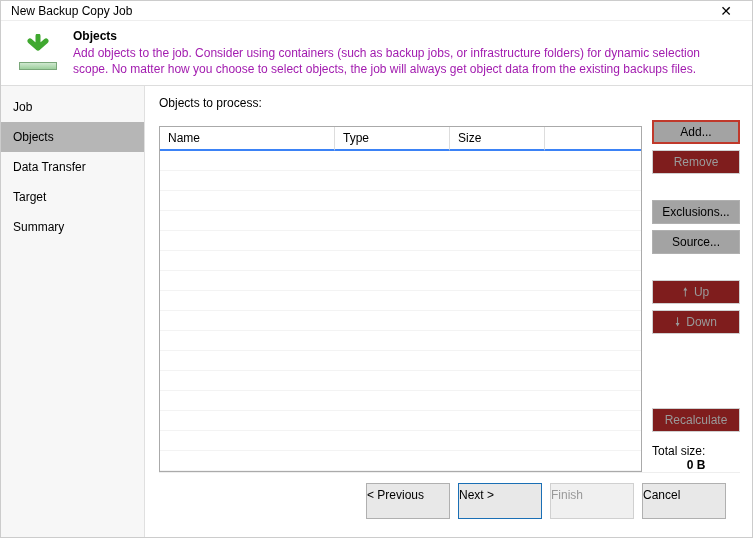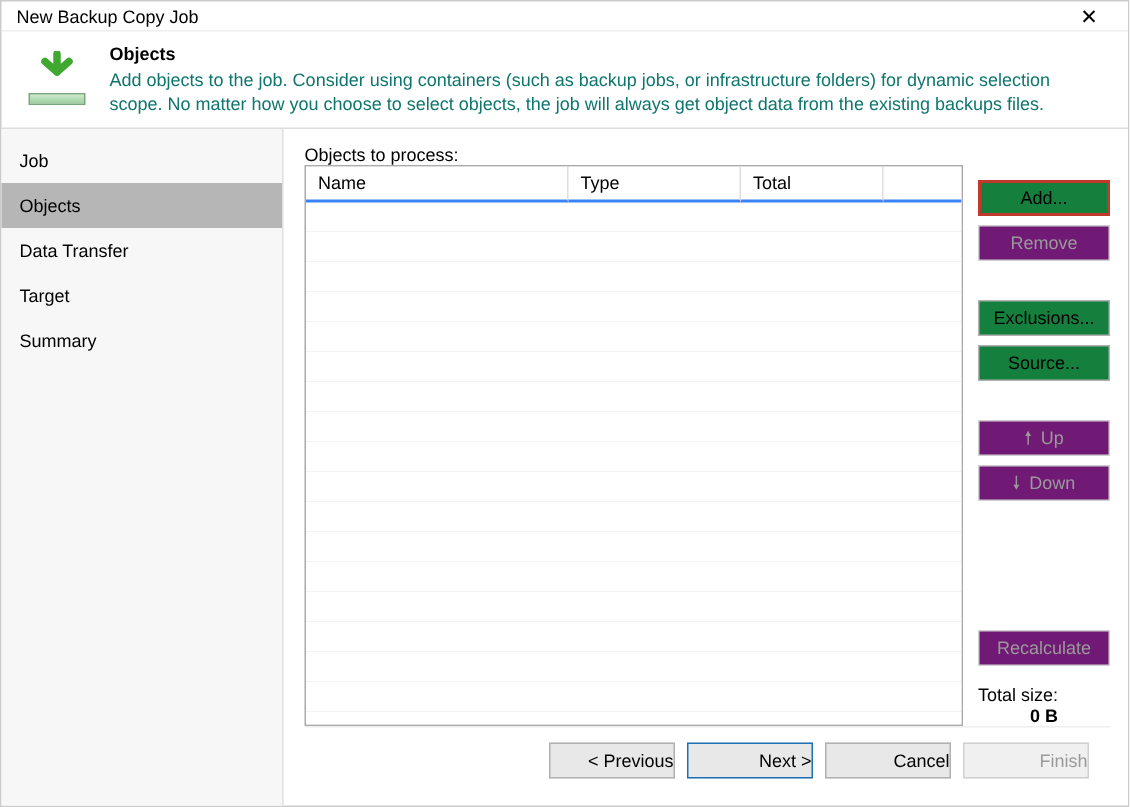--- a/index.html
+++ b/index.html
@@ -7,44 +7,44 @@
   .window { width: 753px; height: 538px; border: 1px solid #ccc; background: #fff; display: flex; flex-direction: column; }
   .titlebar { display: flex; align-items: center; height: 20px; padding: 0 6px 0 10px; border-bottom: 1px solid #eee; }
   .titlebar .title { flex: 1; }
   .titlebar .close { width: 40px; text-align: center; font-size: 14px; line-height: 20px; cursor: default; }
   .header { display: flex; padding: 8px 14px; gap: 12px; }
   .hicon { width: 46px; height: 46px; flex: 0 0 46px; display:flex;flex-direction:column;gap:4px;align-items:center;justify-content:center;}
   .hicon svg { display:block; }
   .dbar { width: 38px; height: 8px; background: linear-gradient(#cfe8cf,#9ccf9c); border:1px solid #7aa77a; }
   .htext { flex: 1; }
   .htitle { font-weight: bold; margin-bottom: 2px; }
-  .hdesc { color: #0f766e; line-height: 1.35; }
+  .hdesc { color: #a21caf; line-height: 1.35; }
   .body { flex:1; display:flex; border-top:1px solid #ddd; min-height:0; }
-  .sidebar { width: 188px; background:#f7f7f7; border-right:1px solid #e0e0e0; padding-top:6px; }
+  .sidebar { width: 144px; background:#f7f7f7; border-right:1px solid #e0e0e0; padding-top:6px; }
   .navitem { padding: 8px 12px; cursor: default; }
   .navitem.active { background:#b6b6b6; color:#000; }
   .main { flex:1; display:flex; flex-direction:column; padding:10px 12px 8px 14px; min-height:0; }
   .main-top { flex:1; display:flex; gap:10px; min-height:0; }
   .tablewrap { flex:1; display:flex; flex-direction:column; min-height:0; }
-  .tbl-label { margin-bottom:0; }
+  .tbl-label { margin-bottom:16px; }
   .tbl { flex:1; border:1px solid #aaa; background:#fff; overflow:hidden; }
   .tbl-head { display:flex; background:#fff; }
   .thcell { border-right:1px solid #ddd; border-bottom:2px solid #3b82f6; padding:4px 8px; }
   .thcell:last-child { border-right:none; }
   .tbl-body { height: calc(100% - 24px); overflow:hidden; background: repeating-linear-gradient(#fff,#fff 19px,#f3f3f3 19px,#f3f3f3 20px); }
   .btncol { width:88px; display:flex; flex-direction:column; gap:6px; }
-  .btn { height:24px; border:1px solid #b0b0b0; background:#15803d; text-align:center; line-height:22px; cursor:default; }
+  .btn { height:24px; border:1px solid #b0b0b0; background:#a3a3a3; text-align:center; line-height:22px; cursor:default; }
   .btn.highlight { border:2px solid #c0392b; line-height:20px; }
-  .btn.disabled { color:#9a9a9a; border-color:#d0d0d0; background:#701a75; }
+  .btn.disabled { color:#9a9a9a; border-color:#d0d0d0; background:#7f1d1d; }
   .spacer { flex:1; }
   .totwrap { margin-top:6px; }
   .totlbl { }
   .totval { font-weight:bold;text-align:center; }
   .footer { display:flex; justify-content:flex-end; gap:8px; padding:10px 14px; border-top:1px solid #eee; }
-  .fbtn { width:84px; height:24px; border:1px solid #b0b0b0; background:#e8e8e8; text-align:right; line-height:22px; }
+  .fbtn { width:84px; height:36px; border:1px solid #b0b0b0; background:#e8e8e8; text-align:left; line-height:22px; }
   .fbtn.primary { border:1.5px solid #1a6fb5; }
   .fbtn.disabled { color:#9a9a9a; border-color:#d0d0d0; background:#f0f0f0; }
   .updown { display:flex; align-items:center; justify-content:center; gap:6px; }
 </style>
 </head>
 <body>
 
 <div class="window">
 
   <div class="titlebar">
@@ -77,21 +77,21 @@
     </div>
 
     <div class="main">
       <div class="main-top">
         <div class="tablewrap">
           <div class="tbl-label">Objects to process:</div>
           <div class="tbl">
             <div class="tbl-head">
               <div class="thcell" style="width:175px">Name</div>
               <div class="thcell" style="width:115px">Type</div>
-              <div class="thcell" style="width:95px">Total</div>
+              <div class="thcell" style="width:95px">Size</div>
               <div class="thcell" style="flex:1"></div>
             </div>
             <div class="tbl-body"></div>
           </div>
         </div>
 
         <div class="btncol">
           <div style="height:18px"></div>
           <div class="btn highlight">Add...</div>
           <div class="btn disabled">Remove</div>
@@ -112,20 +112,20 @@
           <div class="totwrap">
             <div class="totlbl">Total size:</div>
             <div class="totval">0 B</div>
           </div>
         </div>
       </div>
 
       <div class="footer">
         <div class="fbtn">&lt; Previous</div>
         <div class="fbtn primary">Next &gt;</div>
+        <div class="fbtn disabled">Finish</div>
         <div class="fbtn">Cancel</div>
-        <div class="fbtn disabled">Finish</div>
       </div>
     </div>
 
   </div>
 
 </div>
 
 </body></html>

